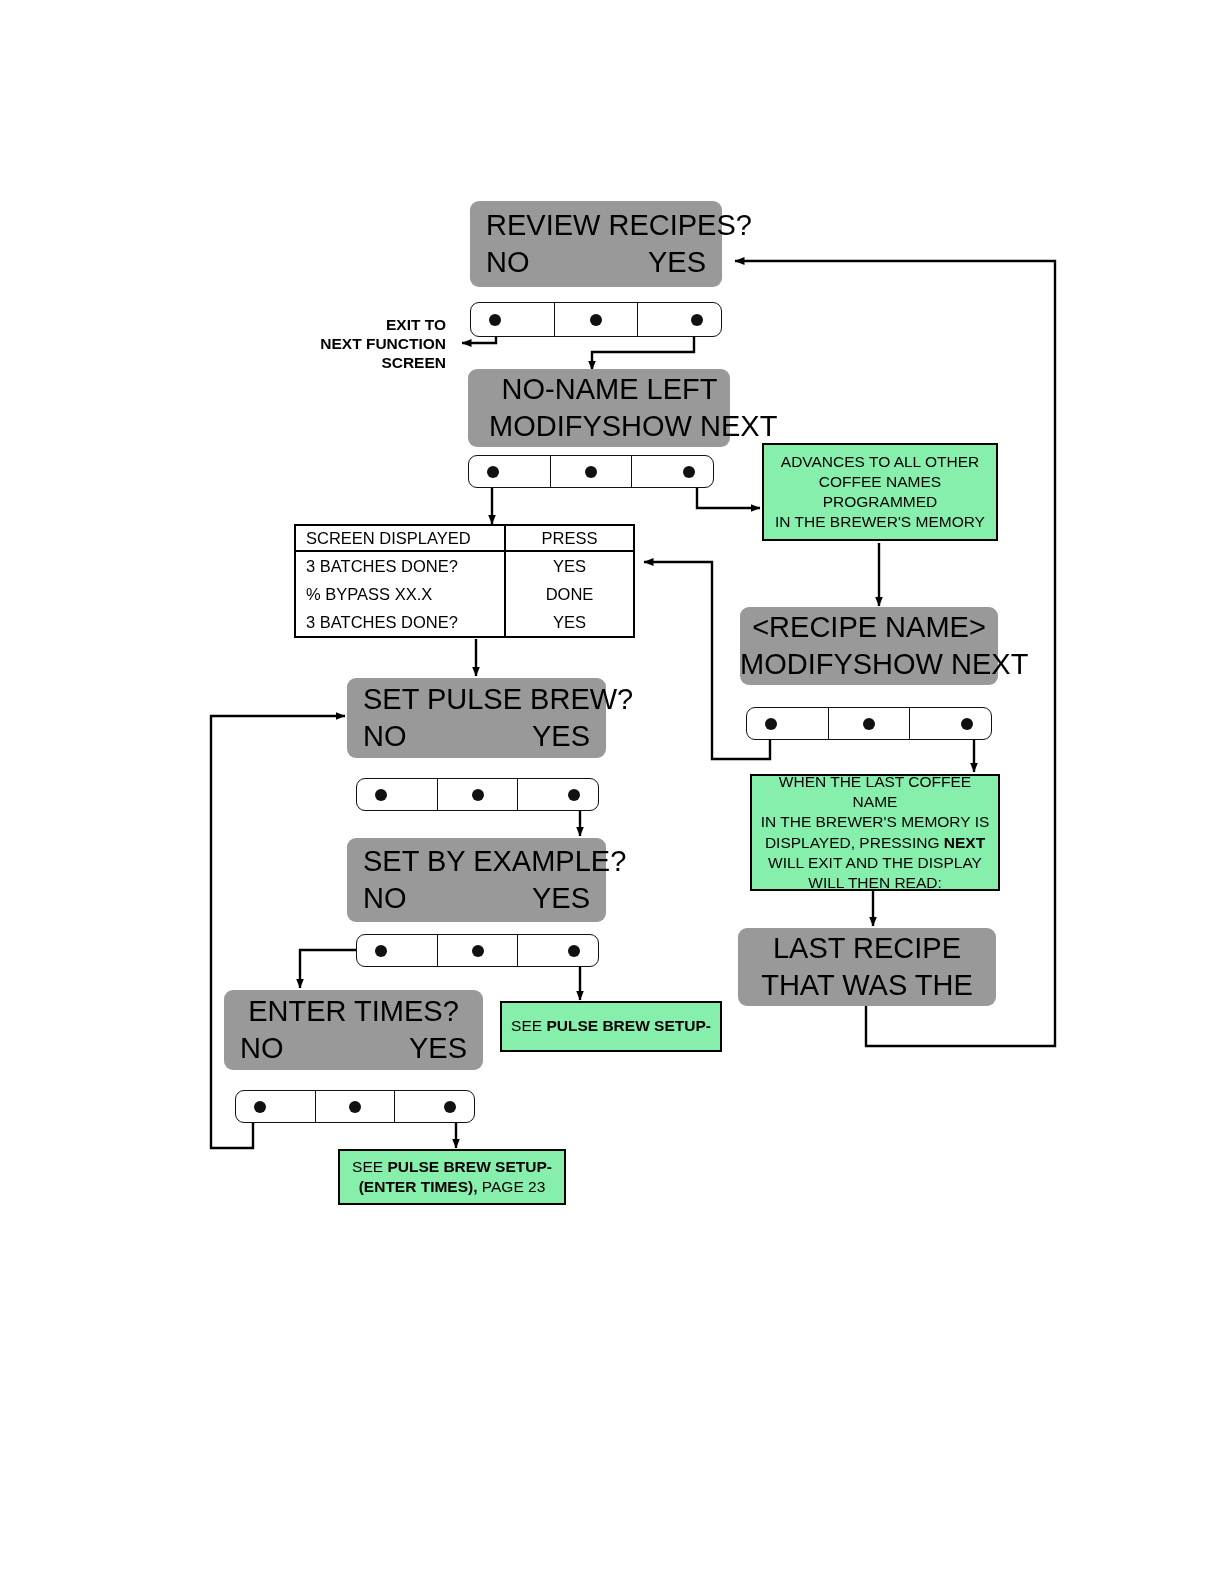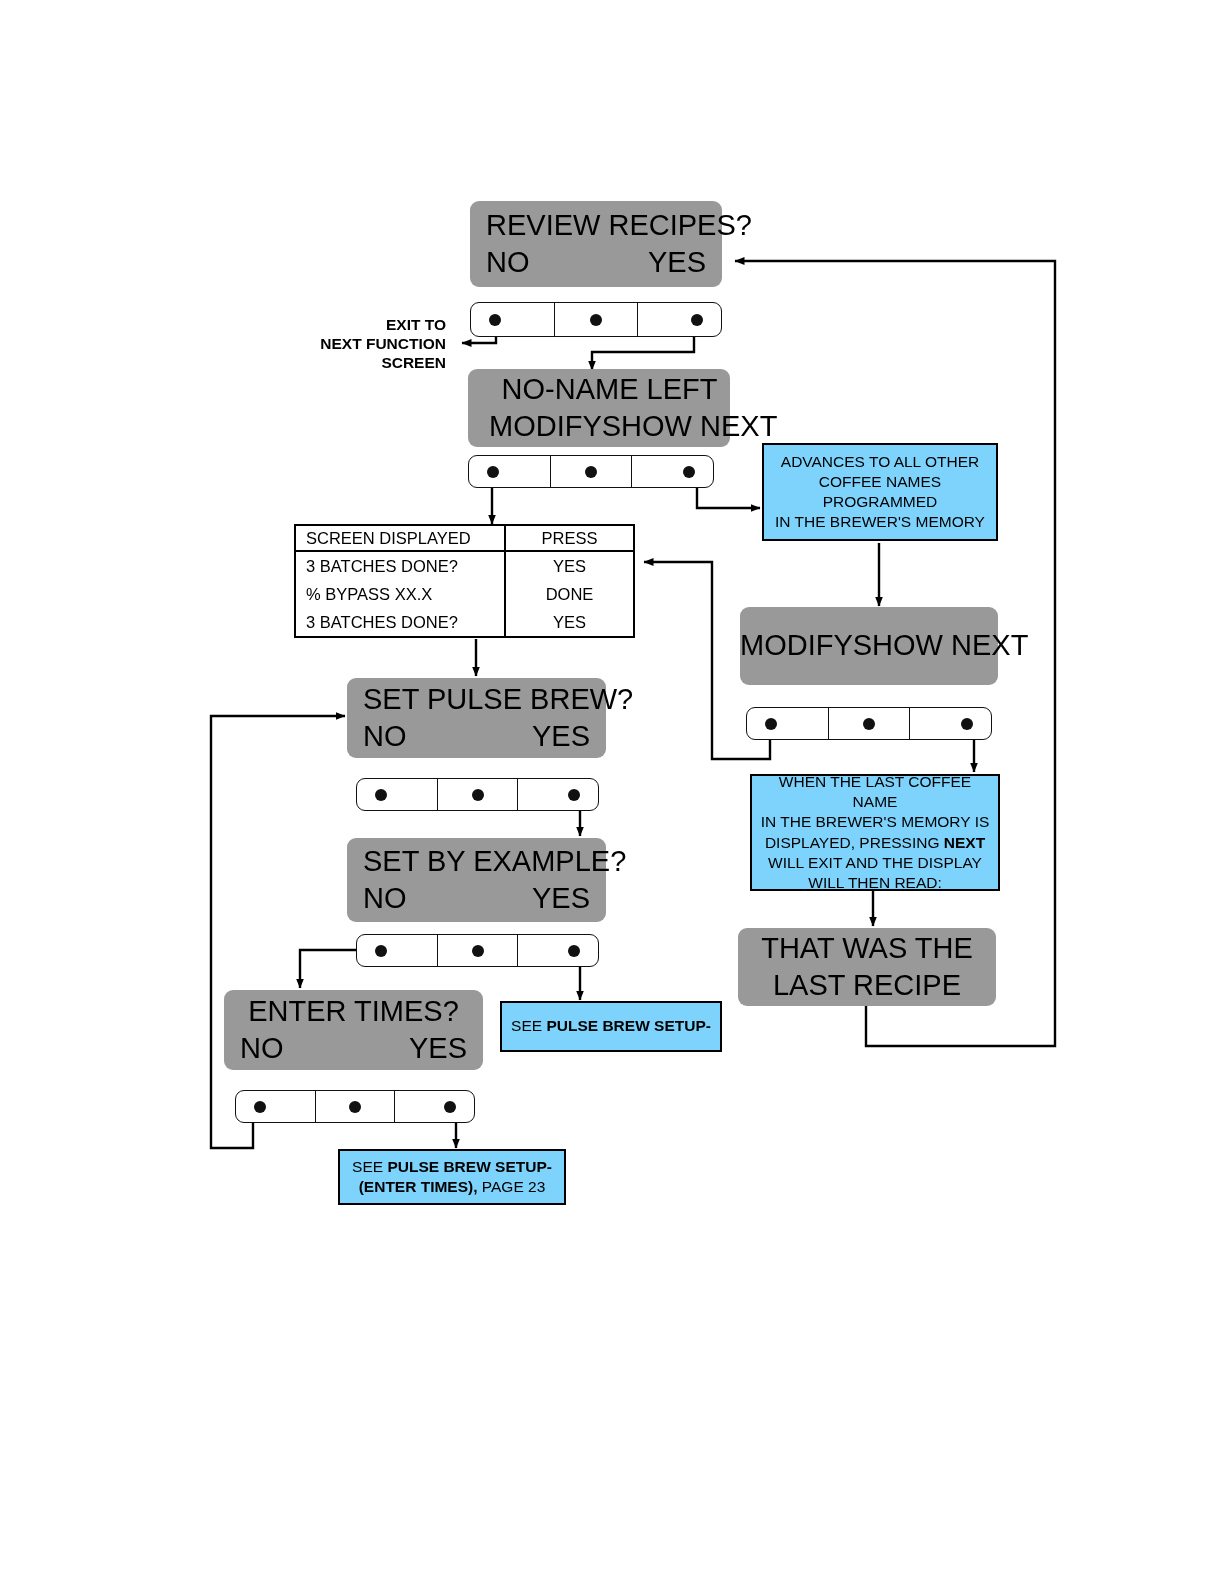--- a/index.html
+++ b/index.html
@@ -49,21 +49,21 @@
   }
   .btnbar .dot.l{left:18px;}
   .btnbar .dot.c{left:50%;margin-left:-6px;}
   .btnbar .dot.r{right:18px;}
 
   
   .note{
     position:absolute;
     border:2.6px solid #000;
     box-sizing:border-box;
-    background:#7dd3fc;
+    background:#86efac;
     display:flex;
     align-items:center;
     justify-content:center;
     text-align:center;
     color:#000;
     font-size:15.5px;
     line-height:1.30;
   }
   .note .inner{padding:3px 6px;}
   .note b{font-weight:bold;}
@@ -212,20 +212,21 @@
         </tr>
         <tr>
           <td class="colL">3 BATCHES DONE?</td>
           <td class="colR">YES</td>
         </tr>
       </tbody>
     </table>
   </div>
 
   <div class="lcd" style="left:740px;top:607px;width:258px;height:78px;">
+    <div class="line center">&lt;RECIPE NAME&gt;</div>
     <div class="line center">MODIFYSHOW NEXT</div>
   </div>
   <div class="btnbar" style="left:746px;top:707px;width:246px;height:33px;">
     <div class="seg">
         <span class="dot l"></span>
       </div>
     <div class="seg">
         <span class="dot c"></span>
       </div>
     <div class="seg">
@@ -237,22 +238,22 @@
     <div class="inner">
       <div>WHEN THE LAST COFFEE NAME</div>
       <div>IN THE BREWER'S MEMORY IS</div>
       <div><span>DISPLAYED, PRESSING </span><b>NEXT</b></div>
       <div>WILL EXIT AND THE DISPLAY</div>
       <div>WILL THEN READ:</div>
     </div>
   </div>
 
   <div class="lcd" style="left:738px;top:928px;width:258px;height:78px;">
+    <div class="line center">LAST RECIPE</div>
     <div class="line center">THAT WAS THE</div>
-    <div class="line center">LAST RECIPE</div>
   </div>
 
   <div class="lcd" style="left:347px;top:678px;width:259px;height:80px;">
     <div class="line center pad">SET PULSE BREW?</div>
     <div class="line split pad">
       <span>NO</span>
       <span>YES</span>
     </div>
   </div>
   <div class="btnbar" style="left:356px;top:778px;width:243px;height:33px;">

